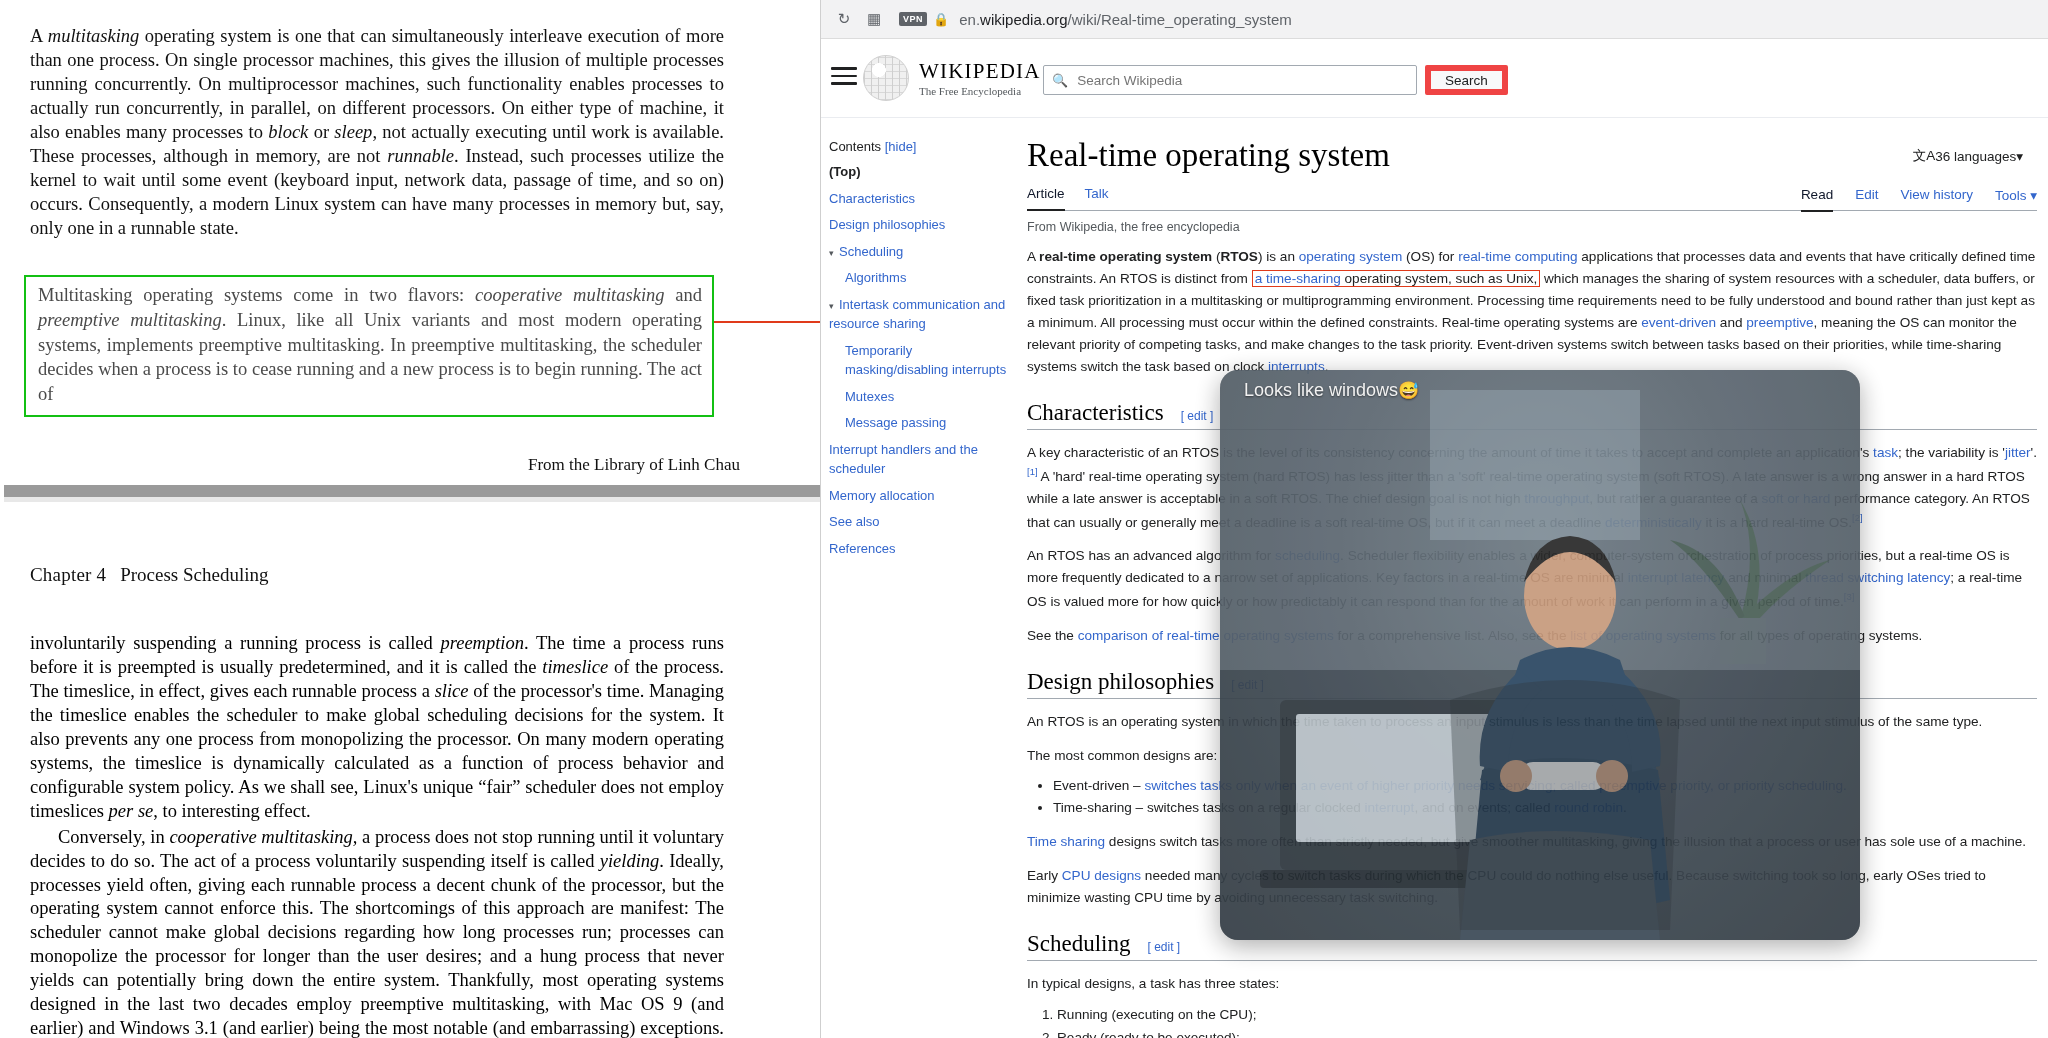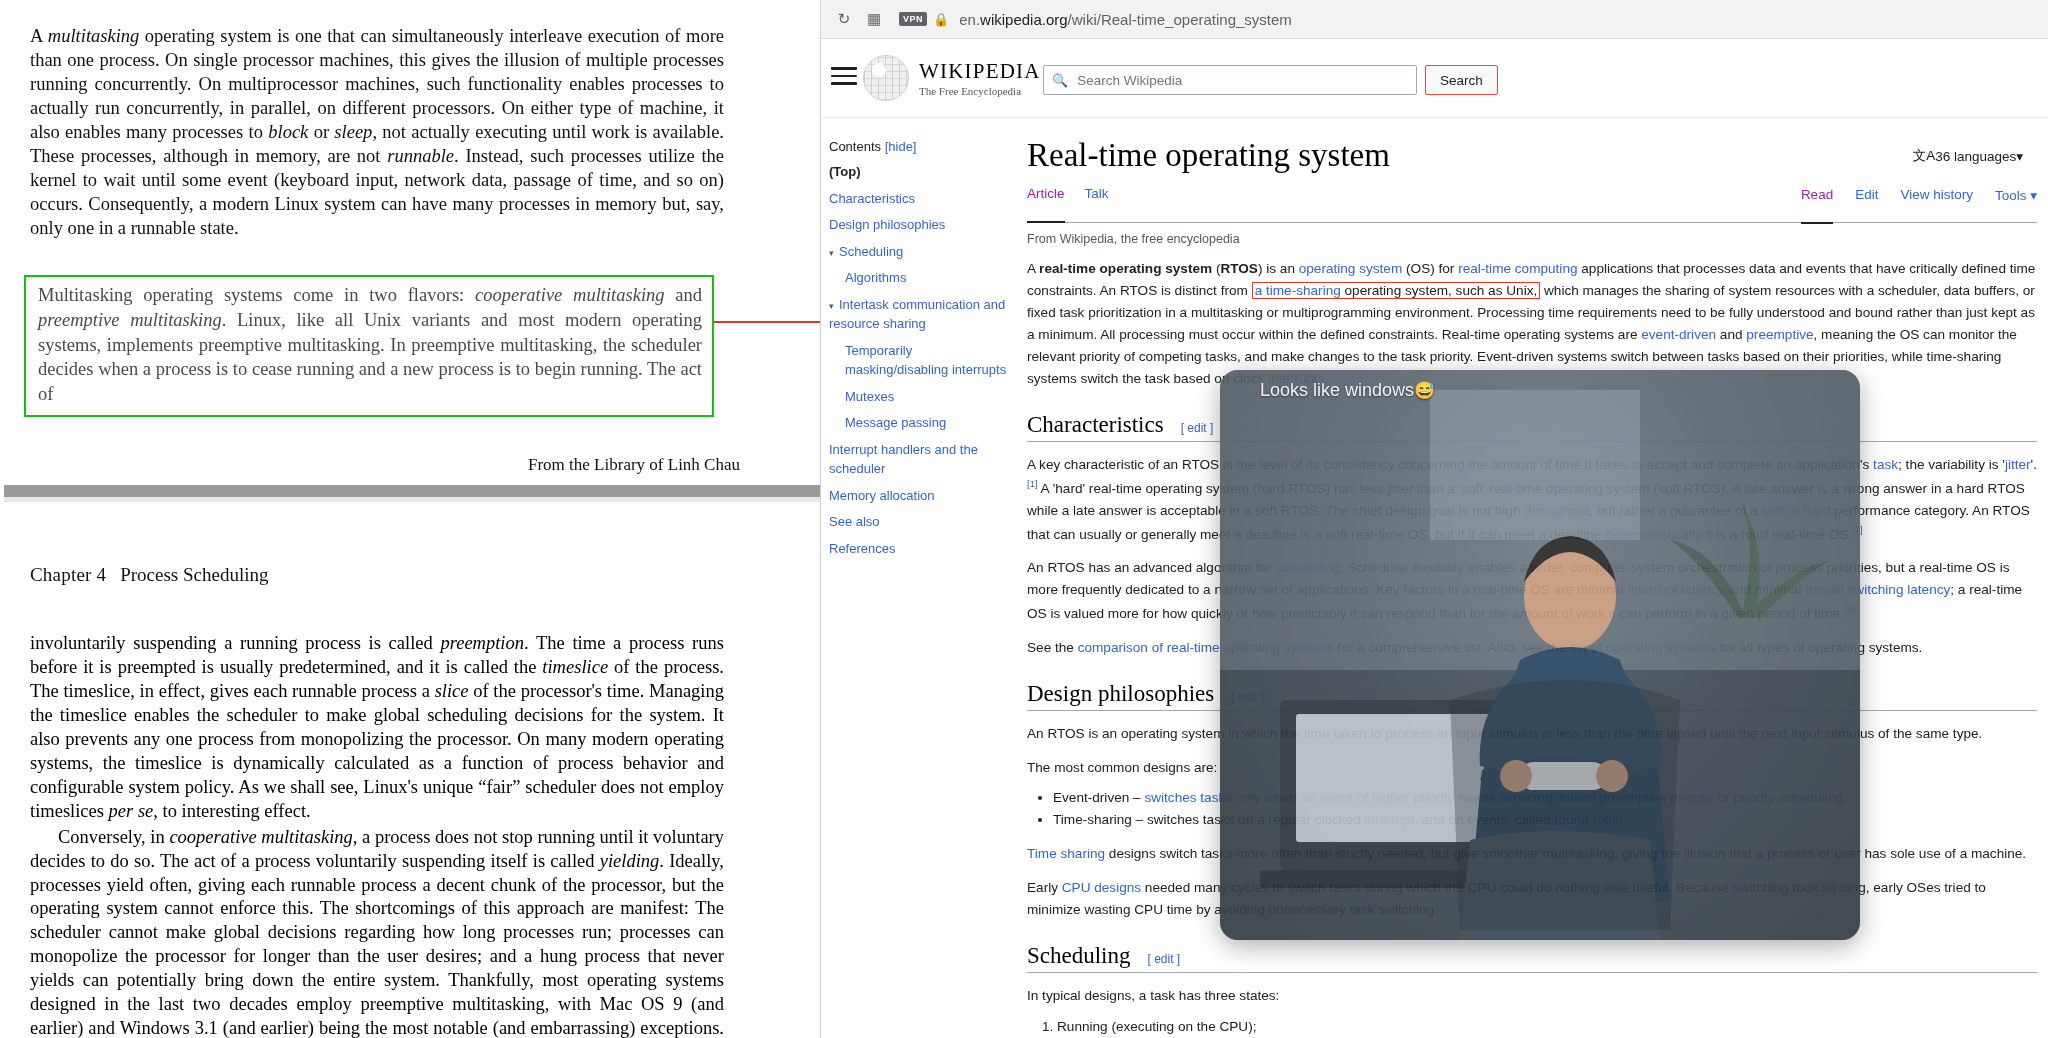--- a/index.html
+++ b/index.html
@@ -47,56 +47,56 @@
      repeating-linear-gradient(90deg,#cfcfcf 0 1px,transparent 1px 7px),
      repeating-linear-gradient(0deg,#d8d8d8 0 1px,transparent 1px 7px),#f0f0f0;
      border:1px solid #d0d0d0;box-sizing:border-box;}
   #wordmark{margin-left:10px;}
   #wm-top{font-family:"Liberation Serif",serif;font-size:21px;letter-spacing:1.2px;color:#000;}
   #wm-sub{font-family:"Liberation Serif",serif;font-size:11px;color:#54595d;margin-top:1px;}
   #search-wrap{position:absolute;left:222px;top:26px;display:flex;}
   #search-box{width:356px;height:28px;border:1px solid #a2a9b1;border-radius:2px;display:flex;align-items:center;padding:0 8px;background:#fff;}
   #search-box .sicon{color:#72777d;font-size:13px;margin-right:7px;}
   #search-input{border:none;outline:none;font-size:13.5px;color:#54595d;width:320px;font-family:"Liberation Sans",sans-serif;background:transparent;}
-  #search-btn{margin-left:8px;height:30px;padding:0 14px;border:1px solid #ef4444;border-radius:2px;background:#f8f9fa;color:#202122;font-size:13.5px;cursor:pointer;}
+  #search-btn{margin-left:8px;height:30px;padding:0 14px;border:6px solid #ef4444;border-radius:2px;background:#f8f9fa;color:#202122;font-size:13.5px;cursor:pointer;}
 
   #sidebar{position:absolute;left:0;top:100px;width:190px;padding-left:8px;font-family:"Liberation Sans",sans-serif;}
   #contents-head{font-size:13px;color:#202122;margin-bottom:8px;}
   #contents-head .hide{color:#3366cc;cursor:pointer;}
   .toc-item{font-size:13px;line-height:1.5;margin:7px 0;color:#3366cc;cursor:pointer;}
   .toc-item.top{color:#202122;font-weight:bold;}
   .toc-sub{margin-left:16px;}
   .toc-caret{display:inline-block;width:10px;color:#54595d;font-size:9px;}
 
   #content{position:absolute;left:206px;top:92px;width:1010px;}
   #lang-btn{position:absolute;right:14px;top:16px;font-size:13.5px;color:#202122;display:flex;align-items:center;cursor:pointer;}
   #page-heading{font-family:"Liberation Serif",serif;font-size:33px;color:#000;font-weight:normal;margin:6px 0 0 0;}
   #tabs-row{display:flex;align-items:flex-end;border-bottom:1px solid #a2a9b1;margin-top:12px;padding-bottom:4px;position:relative;}
   .tab{font-size:13.5px;color:#3366cc;margin-right:20px;cursor:pointer;}
-  .tab.active{color:#a21caf;border-bottom:2px solid #202122;padding-bottom:20px;margin-bottom:-5px;}
+  .tab.active{color:#0f172a;border-bottom:2px solid #202122;padding-bottom:8px;margin-bottom:-5px;}
   #tabs-right{position:absolute;right:0;bottom:3px;display:flex;align-items:flex-start;}
   #tabs-right .tab{margin-left:22px;margin-right:0;}
   #from-wiki{font-size:12.5px;color:#54595d;margin-top:9px;}
   .wtext{font-size:13.6px;line-height:1.62;color:#202122;margin:12px 0 0 0;}
   .wlink{color:#3366cc;}
   .h2{font-family:"Liberation Serif",serif;font-size:23px;color:#000;font-weight:normal;border-bottom:1px solid #a2a9b1;margin:22px 0 0 0;padding-bottom:3px;}
   .h2 .edit{font-family:"Liberation Sans",sans-serif;font-size:12px;color:#3366cc;margin-left:8px;padding-left:9px;}
   .sup{font-size:9.5px;vertical-align:super;color:#3366cc;}
   #highlight-phrase{border:1.6px solid #e03a1a;padding:0 2px;}
   ul.wlist{margin:8px 0 0 0;padding-left:26px;}
   ul.wlist li{font-size:13.6px;line-height:1.62;color:#202122;}
   ol.wlist2{margin:8px 0 0 0;padding-left:30px;}
   ol.wlist2 li{font-size:13.6px;line-height:1.7;color:#202122;}
 
   
   #video-overlay{position:absolute;left:1220px;top:370px;width:640px;height:570px;border-radius:18px;overflow:hidden;
     box-shadow:0 6px 26px rgba(0,0,0,.35);opacity:.93;}
   #video-bg{position:absolute;inset:0;background:
      radial-gradient(ellipse at 50% 30%, #6f7d86 0%, #4a5560 45%, #2b333a 100%);}
-  #vcaption{position:absolute;left:24px;top:10px;font-size:18px;color:#f2f2f2;font-family:"Liberation Sans",sans-serif;text-shadow:0 1px 2px rgba(0,0,0,.6);margin-left:16px;}
+  #vcaption{position:absolute;left:24px;top:10px;font-size:18px;color:#f2f2f2;font-family:"Liberation Sans",sans-serif;text-shadow:0 1px 2px rgba(0,0,0,.6);}
   #emoji{font-size:17px;}
 </style>
 </head>
 <body>
 
 <div id="book-pane">
 
   <div id="book-page-top">
     <div id="book-title"></div>
     <p id="book-para-1" class="book-body"><span>A </span><i>multitasking</i><span> operating system is one that can simultaneously interleave execution of more than one process. On single processor machines, this gives the illusion of multiple processes running concurrently. On multiprocessor machines, such functionality enables processes to actually run concurrently, in parallel, on different processors. On either type of machine, it also enables many processes to </span><i>block</i><span> or </span><i>sleep</i><span>, not actually executing until work is available. These processes, although in memory, are not </span><i>runnable</i><span>. Instead, such processes utilize the kernel to wait until some event (keyboard input, network data, passage of time, and so on) occurs. Consequently, a modern Linux system can have many processes in memory but, say, only one in a runnable state.</span></p>

